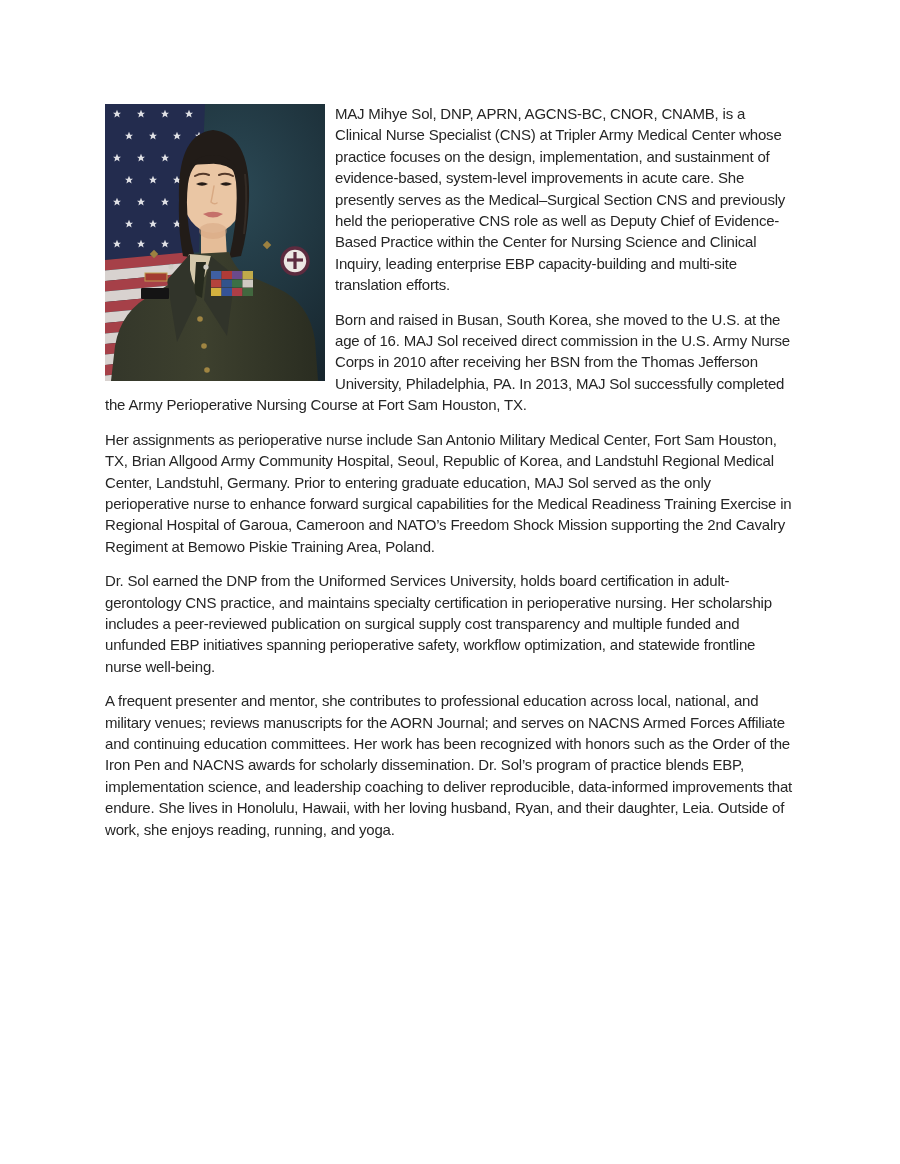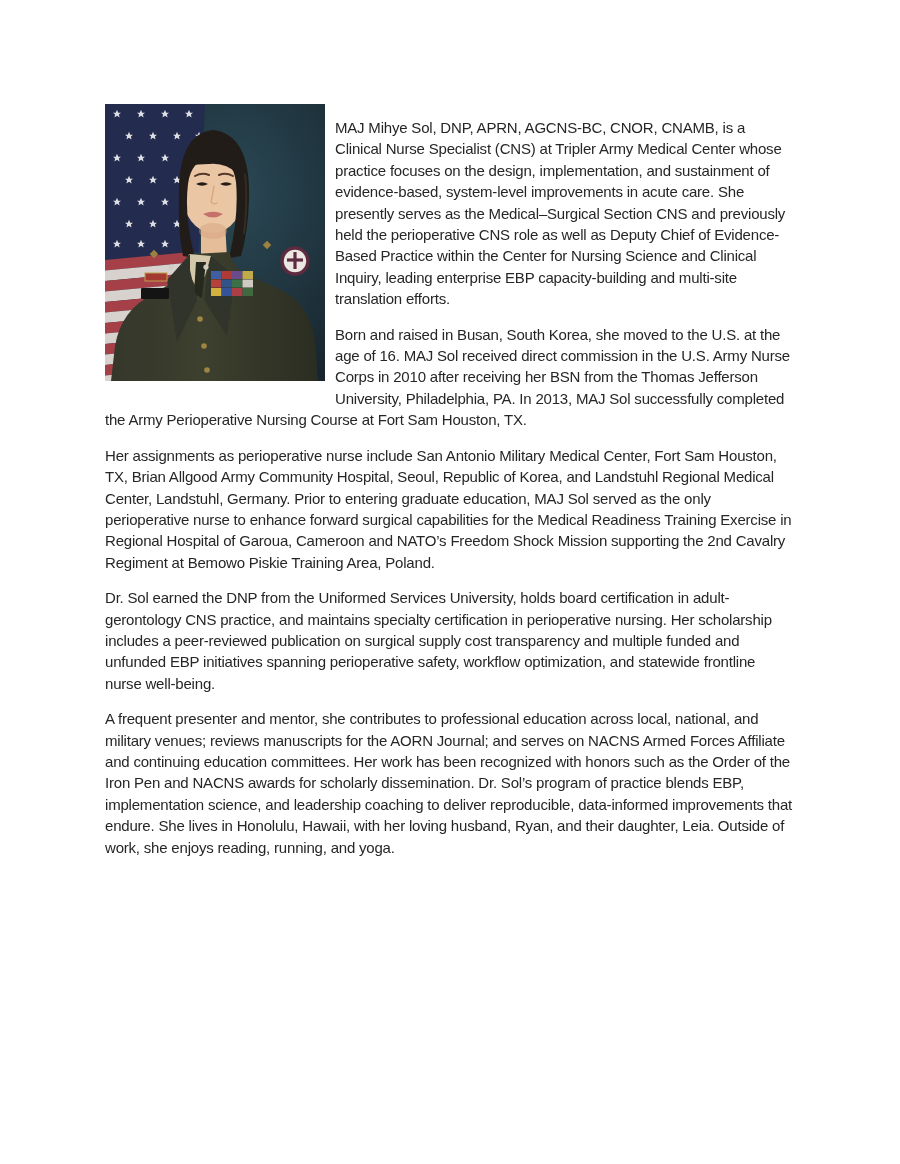--- a/index.html
+++ b/index.html
@@ -18,21 +18,21 @@
     overflow: hidden;
   }
   .photo-wrap {
     float: left;
     width: 220px;
     height: 277px;
     margin: 1px 10px 8px 0;
     background: #1c333c;
   }
   .photo-wrap svg { display: block; width: 220px; height: 277px; }
-  p.bio { margin: 14px 0 13px 0; }
+  p.bio { margin: 0 0 13px 0; }
 </style>
 </head>
 <body>
 
 <div class="page">
 
   <div class="photo-wrap">
     <svg viewBox="0 0 220 277" xmlns="http://www.w3.org/2000/svg">
       <defs>
         <radialGradient id="bgGrad" cx="58%" cy="32%" r="80%">

